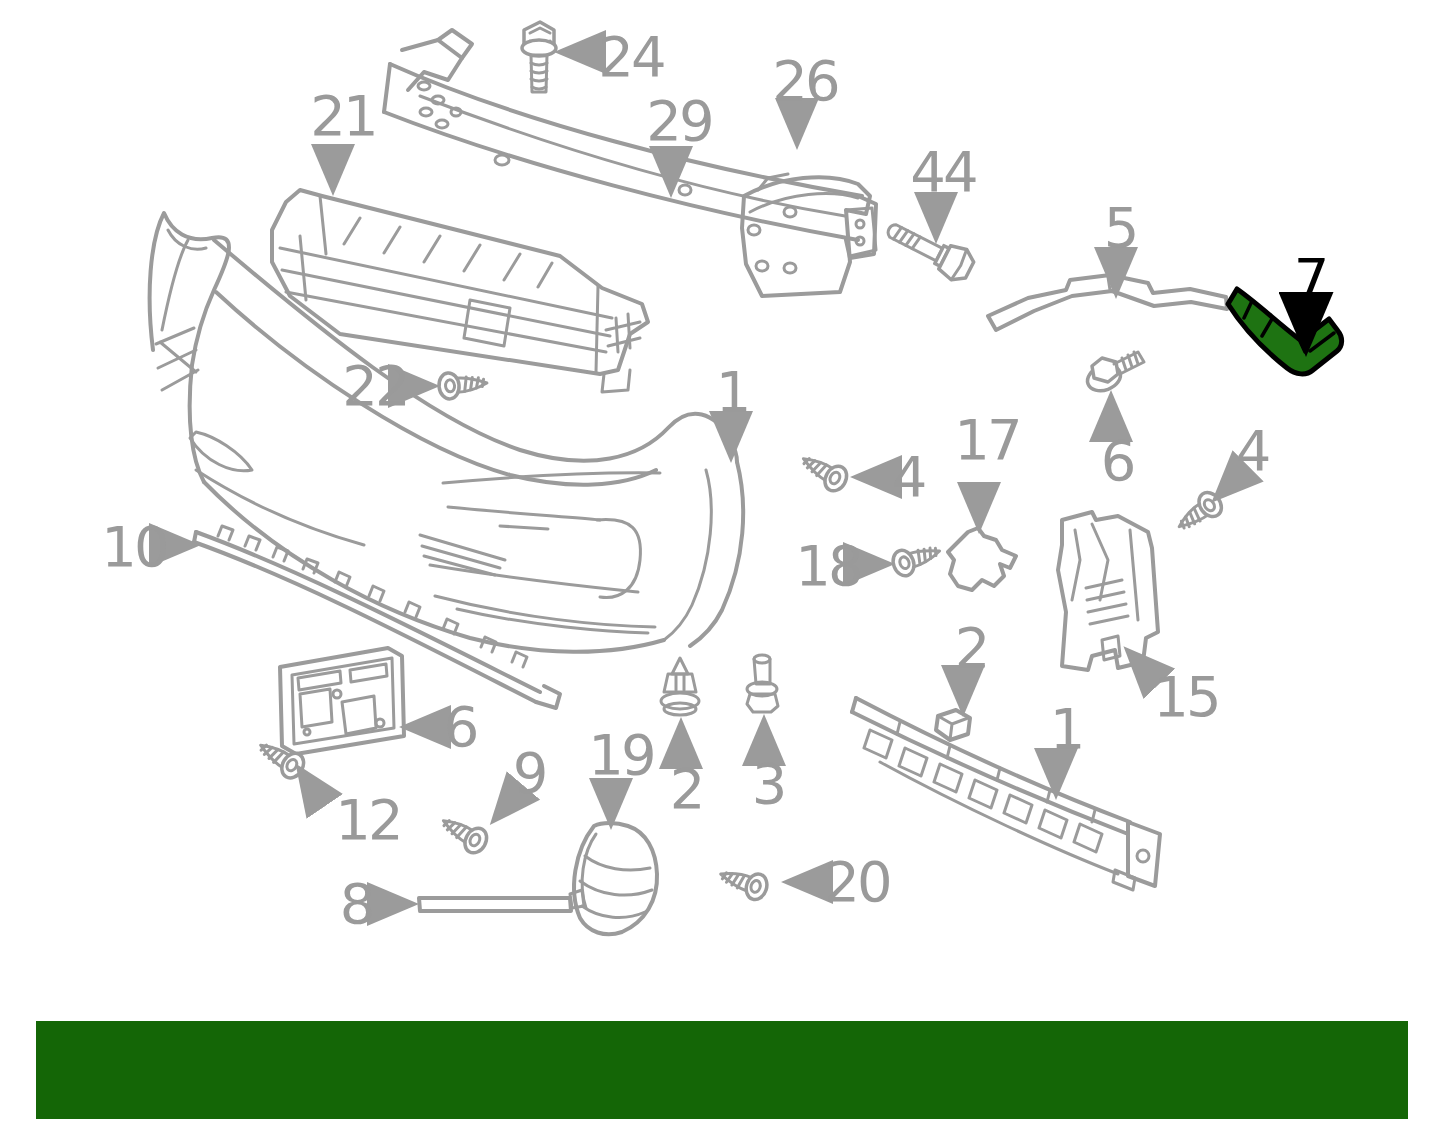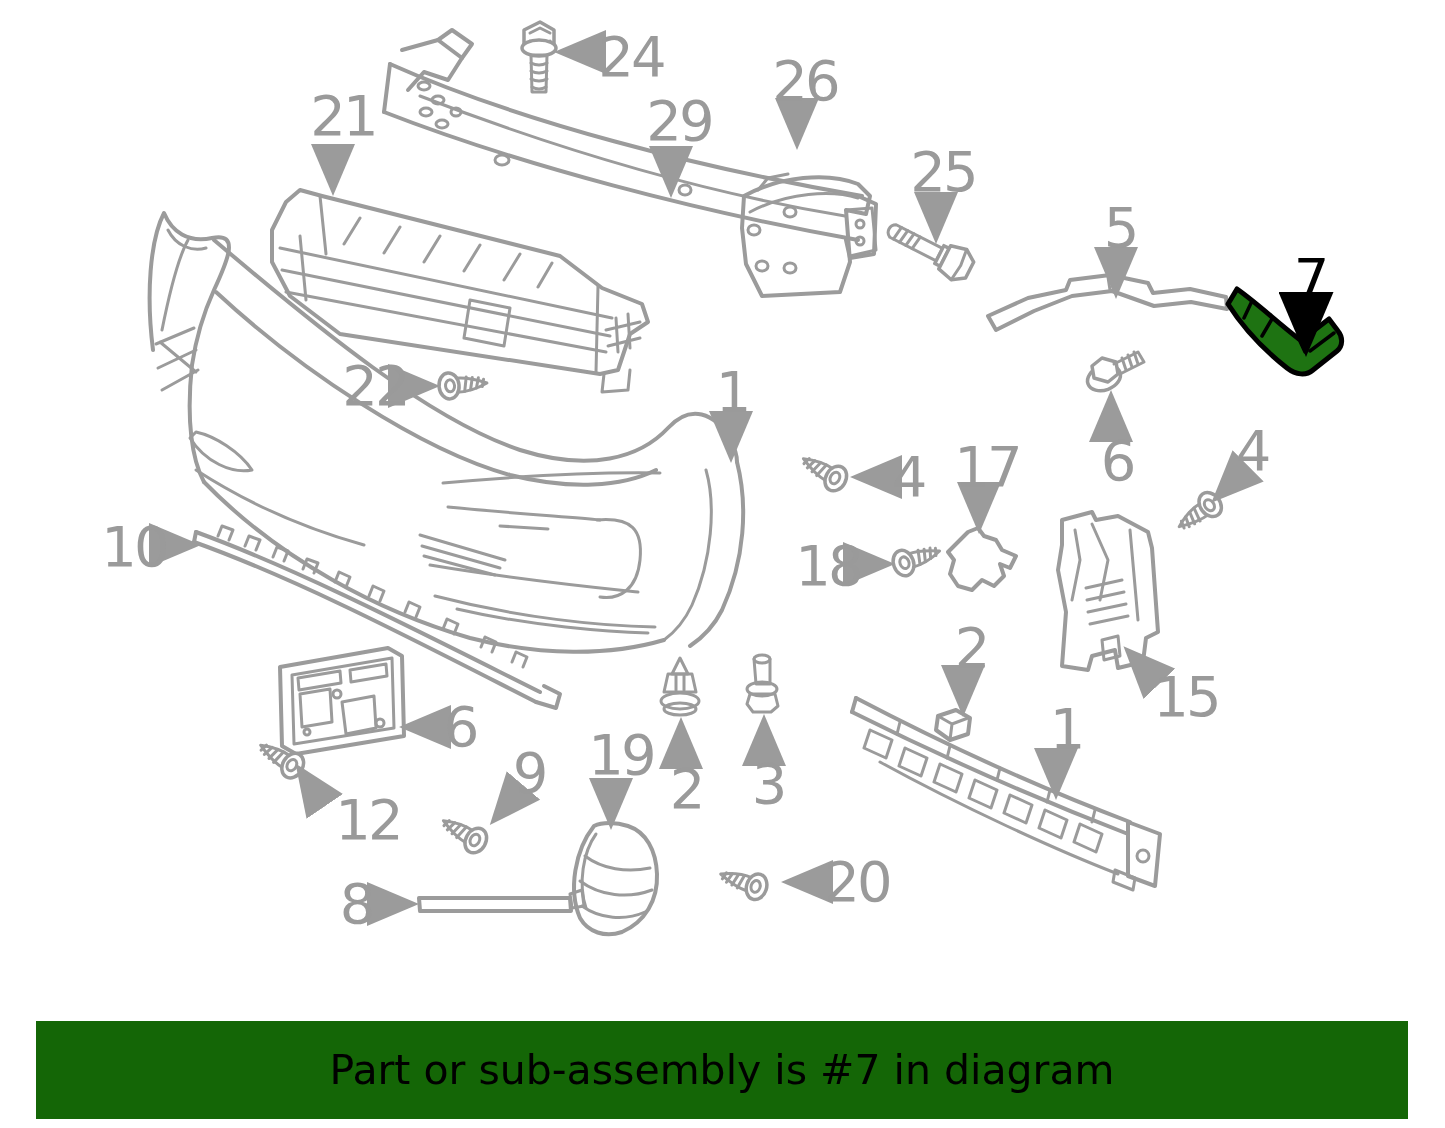--- a/index.html
+++ b/index.html
@@ -273,40 +273,39 @@
     <path class="arr" marker-end="url(#ah)" d="M317,795 L300,770"></path>
     <path class="arr" marker-end="url(#ah)" d="M382,904 L411,904"></path>
     <path class="arr" marker-end="url(#ah)" d="M820,882 L789,882"></path>
   </g>
 </svg>
 
 <div class="part-label" style="left:631px;top:57px">24</div>
 <div class="part-label" style="left:343px;top:116px">21</div>
 <div class="part-label" style="left:679px;top:121px">29</div>
 <div class="part-label" style="left:805px;top:81px">26</div>
-<div class="part-label" style="left:943px;top:172px">25</div>
+<div class="part-label" style="left:943px;top:172px">44</div>
 <div class="part-label" style="left:1120px;top:228px">5</div>
 <div class="part-label highlight" style="left:1310px;top:279px">7</div>
 <div class="part-label" style="left:375px;top:386px">22</div>
 <div class="part-label" style="left:732px;top:392px">1</div>
 <div class="part-label" style="left:908px;top:477px">4</div>
-<div class="part-label" style="left:987px;top:467px">17</div>
+<div class="part-label" style="left:987px;top:440px">17</div>
 <div class="part-label" style="left:1117px;top:461px">6</div>
 <div class="part-label" style="left:1252px;top:451px">4</div>
 <div class="part-label" style="left:134px;top:547px">10</div>
 <div class="part-label" style="left:828px;top:566px">18</div>
 <div class="part-label" style="left:971px;top:648px">2</div>
 <div class="part-label" style="left:1186px;top:697px">15</div>
 <div class="part-label" style="left:460px;top:727px">6</div>
 <div class="part-label" style="left:1066px;top:729px">1</div>
 <div class="part-label" style="left:529px;top:773px">9</div>
 <div class="part-label" style="left:621px;top:755px">19</div>
 <div class="part-label" style="left:686px;top:789px">2</div>
 <div class="part-label" style="left:768px;top:784px">3</div>
 <div class="part-label" style="left:368px;top:820px">12</div>
 <div class="part-label" style="left:356px;top:904px">8</div>
 <div class="part-label" style="left:857px;top:882px">20</div>
 
 <div class="banner">
-  <div>Part or sub-assembly is #7 in diagram</div>
 </div>
 
 </div>
 
 </body></html>

